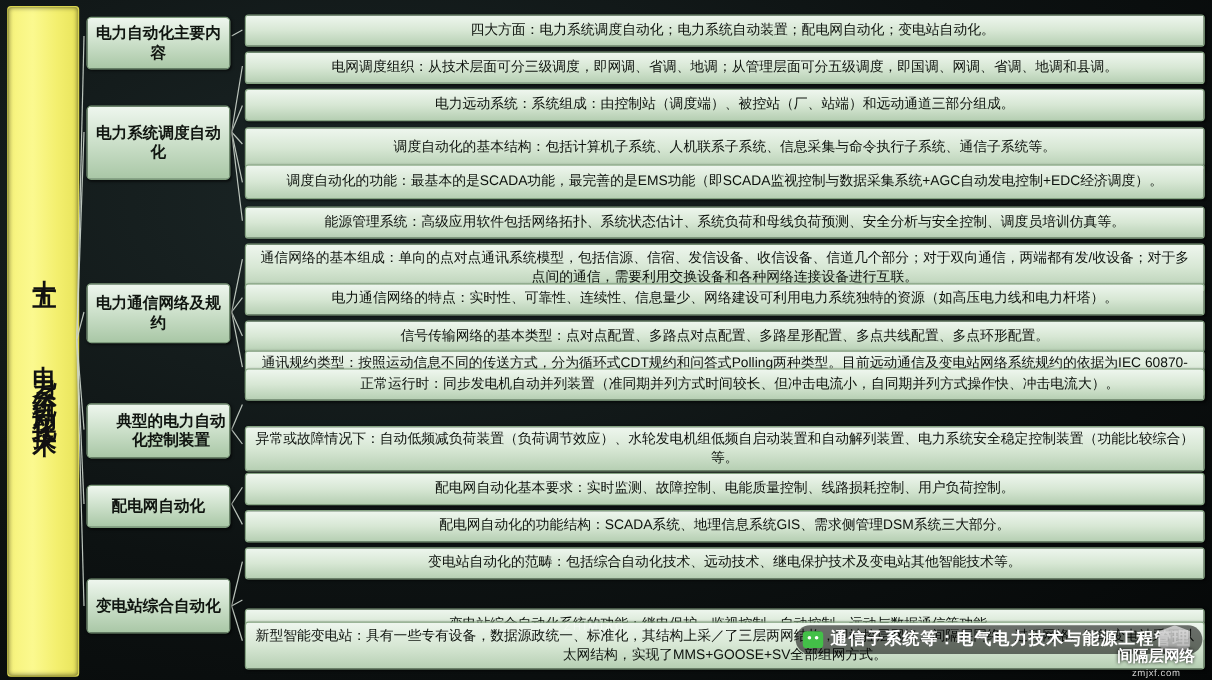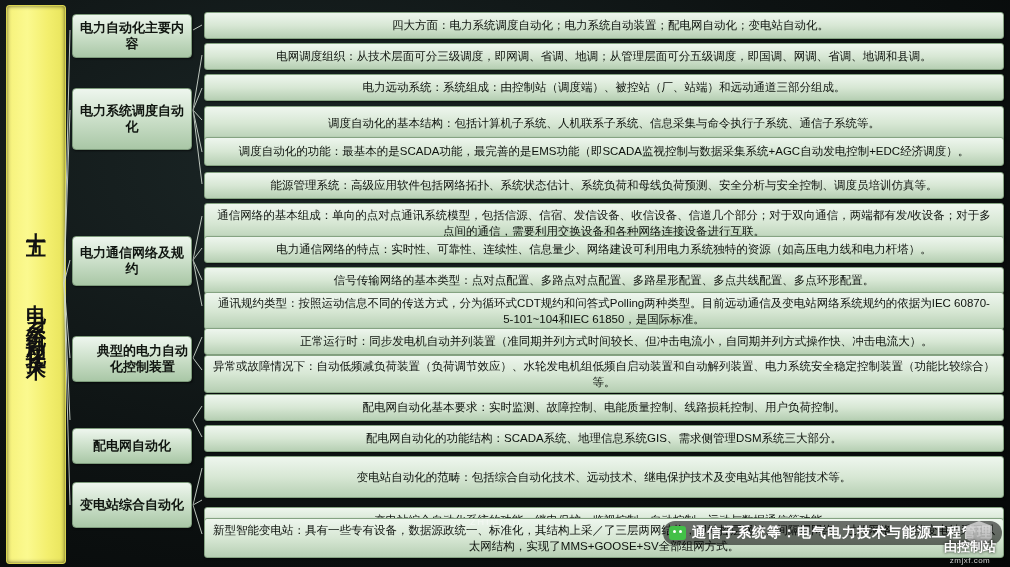--- a/index.html
+++ b/index.html
@@ -160,21 +160,21 @@
     </div>
   <div class="l1" style="top:236px;height:50px;">
       <span>电力通信网络及规约</span>
     </div>
   <div class="l1" style="top:88px;height:62px;">
       <span>电力系统调度自动化</span>
     </div>
   <div class="l1" style="top:336px;height:46px;padding-left:24px;">
       <span>典型的电力自动化控制装置</span>
     </div>
-  <div class="l1" style="top:404px;height:36px;margin-top:24px;">
+  <div class="l1" style="top:404px;height:36px;">
       <span>配电网自动化</span>
     </div>
   <div class="l1" style="top:482px;height:46px;">
       <span>变电站综合自动化</span>
     </div>
 
   <div class="l2" style="top:12px;height:27px;padding-left:21px;">
       <span>四大方面：电力系统调度自动化；电力系统自动装置；配电网自动化；变电站自动化。</span>
     </div>
   <div class="l2" style="top:43px;height:27px;">
@@ -197,48 +197,48 @@
     </div>
   <div class="l2" style="top:236px;height:27px;">
       <span>电力通信网络的特点：实时性、可靠性、连续性、信息量少、网络建设可利用电力系统独特的资源（如高压电力线和电力杆塔）。</span>
     </div>
   <div class="l2" style="top:267px;height:27px;">
       <span>信号传输网络的基本类型：点对点配置、多路点对点配置、多路星形配置、多点共线配置、多点环形配置。</span>
     </div>
   <div class="l2 two" style="top:292px;height:38px;">
       <span>通讯规约类型：按照运动信息不同的传送方式，分为循环式CDT规约和问答式Polling两种类型。目前远动通信及变电站网络系统规约的依据为IEC 60870-5-101~104和IEC 61850，是国际标准。</span>
     </div>
-  <div class="l2" style="top:328px;height:27px;padding-left:33px;">
+  <div class="l2" style="top:307px;height:27px;padding-left:33px;">
       <span>正常运行时：同步发电机自动并列装置（准同期并列方式时间较长、但冲击电流小，自同期并列方式操作快、冲击电流大）。</span>
     </div>
   <div class="l2 two" style="top:355px;height:38px;">
       <span>异常或故障情况下：自动低频减负荷装置（负荷调节效应）、水轮发电机组低频自启动装置和自动解列装置、电力系统安全稳定控制装置（功能比较综合）等。</span>
     </div>
   <div class="l2" style="top:394px;height:27px;">
       <span>配电网自动化基本要求：实时监测、故障控制、电能质量控制、线路损耗控制、用户负荷控制。</span>
     </div>
   <div class="l2" style="top:425px;height:27px;">
       <span>配电网自动化的功能结构：SCADA系统、地理信息系统GIS、需求侧管理DSM系统三大部分。</span>
     </div>
-  <div class="l2" style="top:456px;height:42px;">
+  <div class="l2" style="top:456px;height:27px;">
       <span>变电站自动化的范畴：包括综合自动化技术、远动技术、继电保护技术及变电站其他智能技术等。</span>
     </div>
   <div class="l2" style="top:507px;height:27px;">
       <span>变电站综合自动化系统的功能：继电保护、监视控制、自动控制、远动与数据通信等功能。</span>
     </div>
   <div class="l2 two" style="top:518px;height:40px;">
       <span>新型智能变电站：具有一些专有设备，数据源政统一、标准化，其结构上采／了三层两网结构，即站控层网络、间隔层网络、过程网络。智能变电站采用以太网结构，实现了MMS+GOOSE+SV全部组网方式。</span>
     </div>
 
   <div class="wm-ghost">ZHIMIAO</div>
 
   <div class="wm-bar">
     <span class="wx-ico"></span>
     <span>通信子系统等：电气电力技术与能源工程管理</span>
   </div>
 
   <div class="wm-shield"></div>
   <div class="wm-logo">
-    <div class="zm">由控制站</div>
+    <div class="zm">间隔层网络</div>
     <div class="zmurl">zmjxf.com</div>
   </div>
 
 </div>
 
 </body></html>

